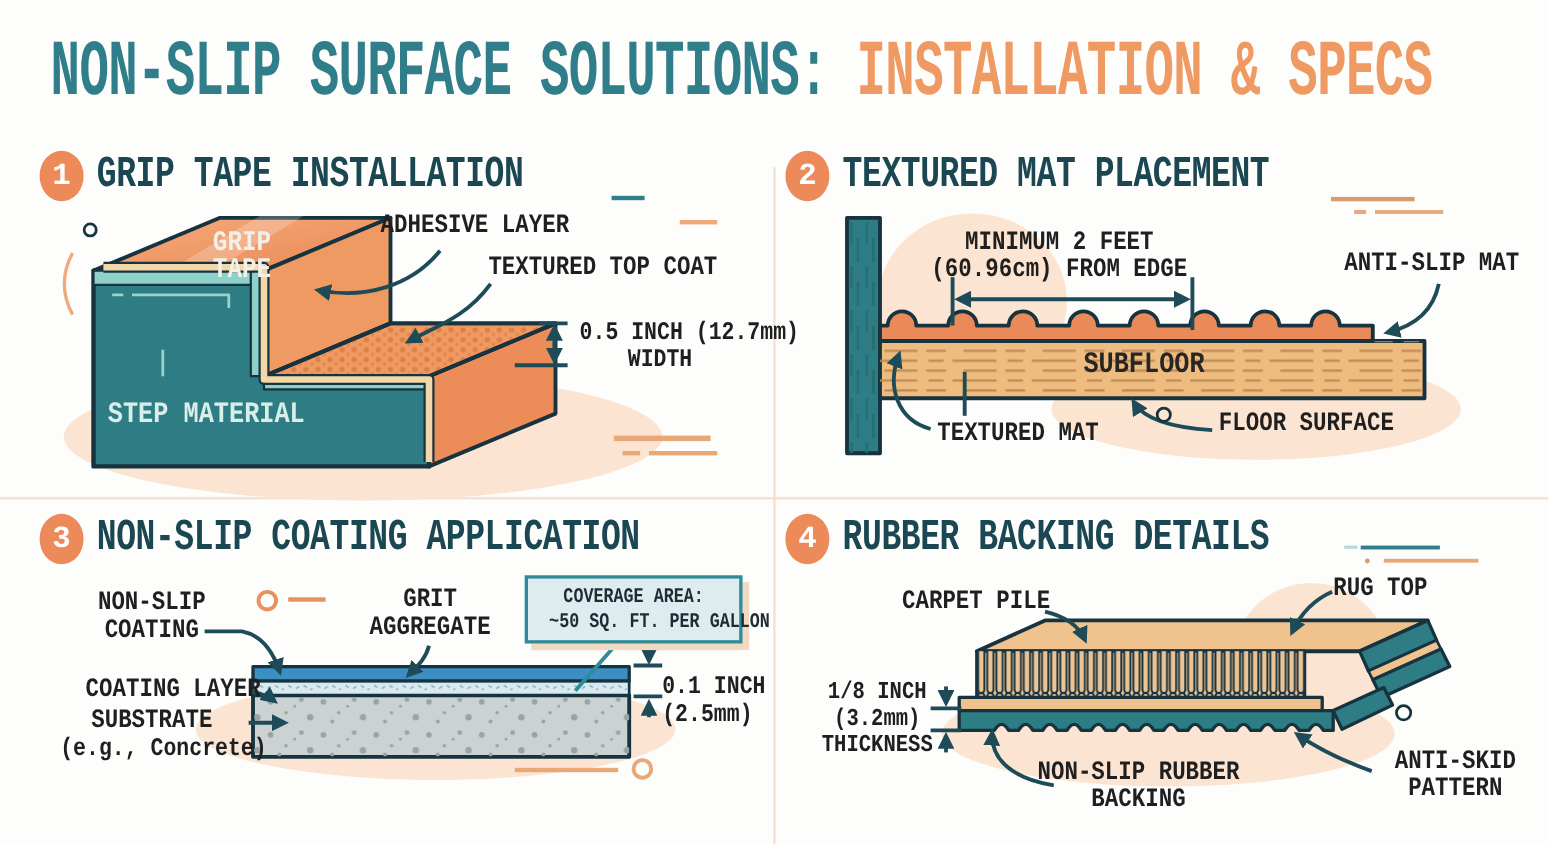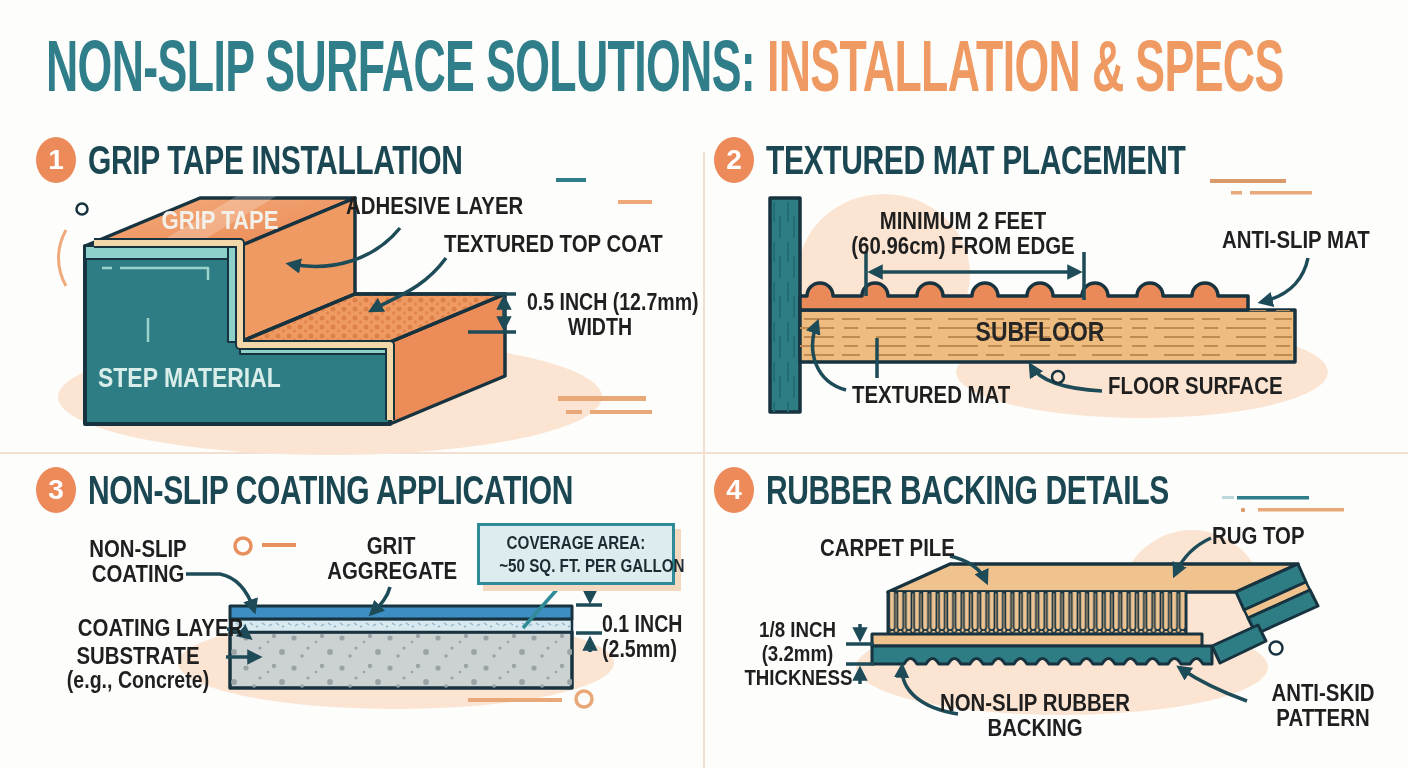--- a/index.html
+++ b/index.html
@@ -1,17 +1,17 @@
 <!DOCTYPE html>
 <html><head>
 <meta charset="utf-8">
 <style>
   html,body{margin:0;padding:0;background:#fff;}
   #page{position:relative;width:1408px;height:768px;background:#fdfdfc;overflow:hidden;
-        font-family:Liberation Sans, sans-serif;}
+        font-family:Liberation Mono, monospace;}
   .abs{position:absolute;}
   #title{left:46px;top:28px;font-size:72px;font-weight:bold;white-space:nowrap;
          transform:scaleX(.62);transform-origin:left top;letter-spacing:-1px;line-height:76px;}
   #title .t1{color:#2f7e8a;} #title .t2{color:#f09a63;}
   .badge{width:40px;height:46px;border-radius:50%;background:#ed8a5a;color:#fff;
          font-size:28px;font-weight:bold;display:flex;align-items:center;justify-content:center;}
   .sec-h{font-size:40px;font-weight:bold;color:#1b4752;white-space:nowrap;
          transform:scaleX(.75);transform-origin:left top;letter-spacing:-.5px;line-height:46px;}
   .lbl{position:absolute;font-weight:bold;color:#1f1f1f;font-size:24px;line-height:25px;
        white-space:nowrap;transform:scaleX(.85);transform-origin:left top;}

